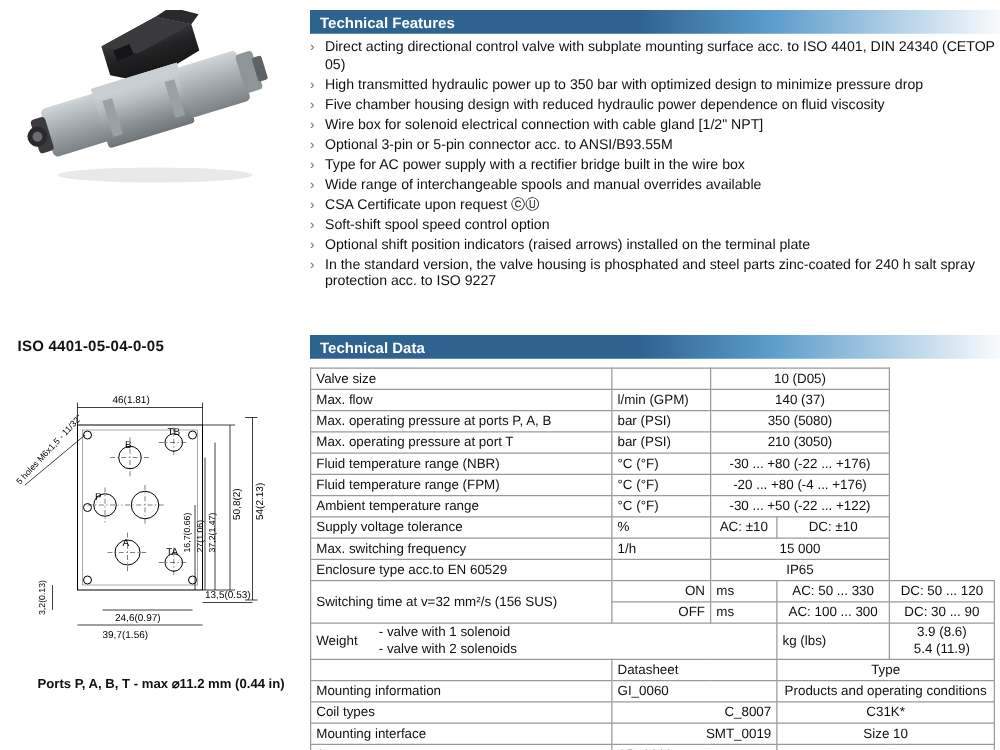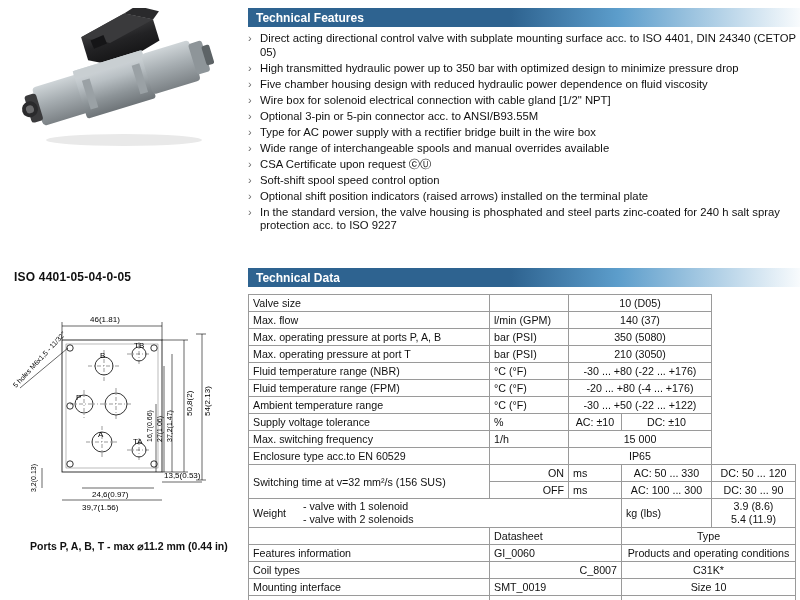--- a/index.html
+++ b/index.html
@@ -374,32 +374,32 @@
         </div>
       </td>
     </tr>
 
     <tr>
       <td class="c-label"></td>
       <td colspan="2" style="text-align:left;padding-left:4px">Datasheet</td>
       <td class="c-val" colspan="2">Type</td>
     </tr>
     <tr>
-      <td class="c-label">Features information</td>
+      <td class="c-label">Mounting information</td>
       <td colspan="2" style="text-align:left;padding-left:4px">GI_0060</td>
       <td class="c-val" colspan="2">Products and operating conditions</td>
     </tr>
     <tr>
       <td class="c-label">Coil types</td>
       <td colspan="2" style="text-align:right;padding-left:4px">C_8007</td>
       <td class="c-val" colspan="2">C31K*</td>
     </tr>
     <tr>
       <td class="c-label">Mounting interface</td>
-      <td colspan="2" style="text-align:left;padding-left:4px">SMT_0019</td>
+      <td colspan="2" style="text-align:right;padding-left:4px">SMT_0019</td>
       <td class="c-val" colspan="2">Size 10</td>
     </tr>
     <tr>
       <td class="c-label">Spare parts</td>
       <td colspan="2" style="text-align:left;padding-left:4px">SP_8010</td>
       <td class="c-val" colspan="2"></td>
     </tr>
   </tbody>
     </table>
 </div>

